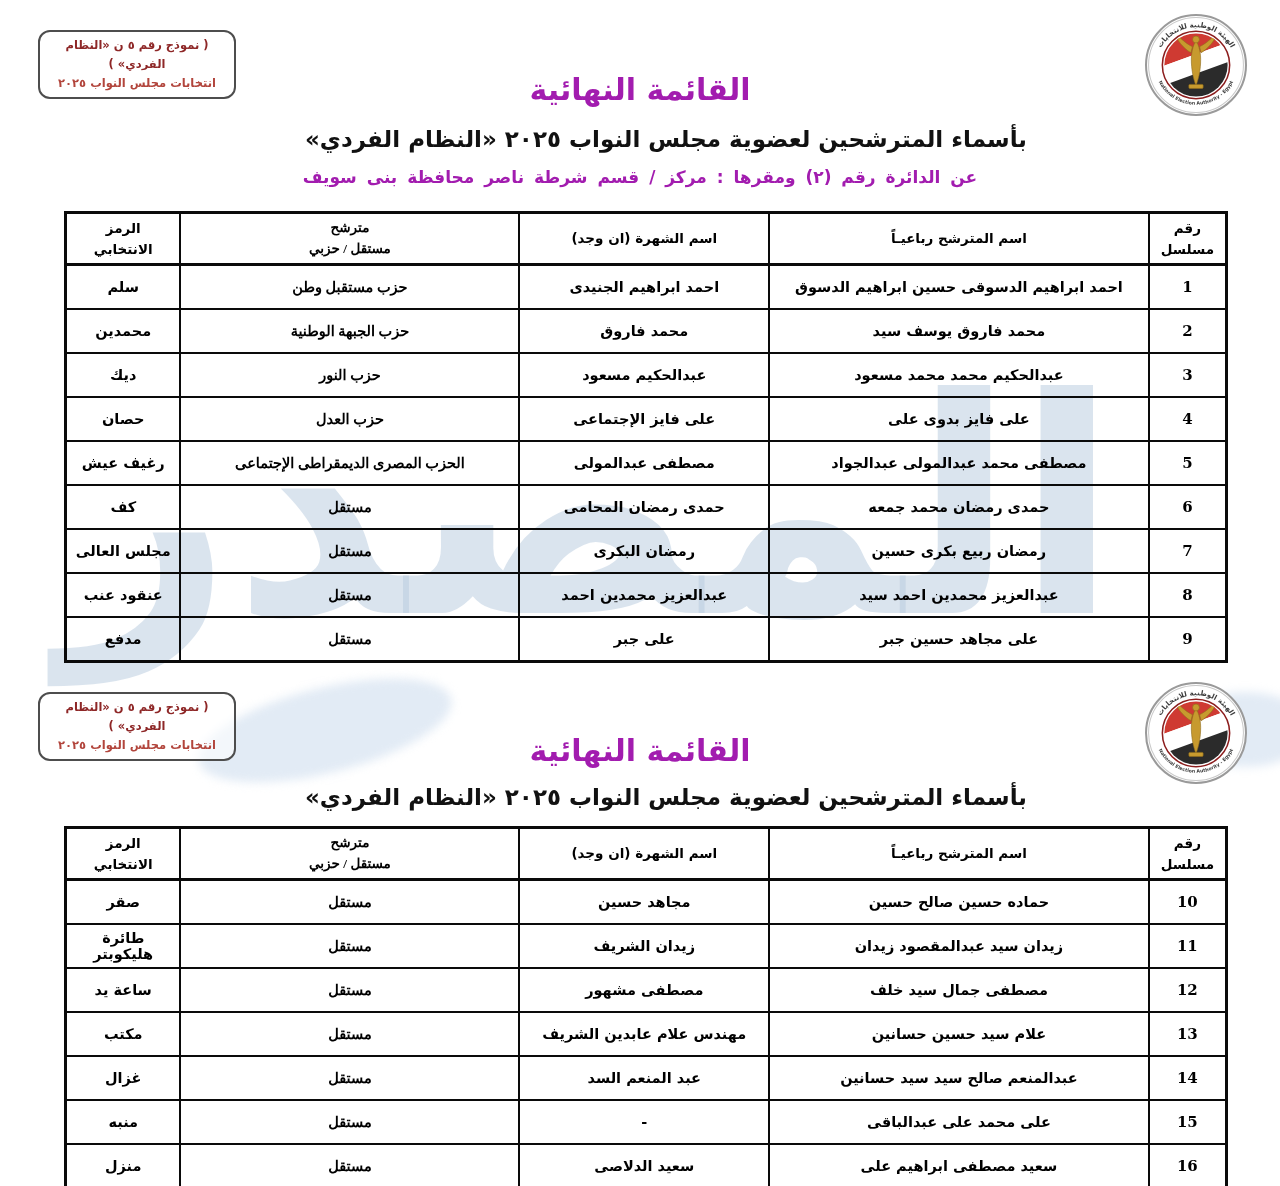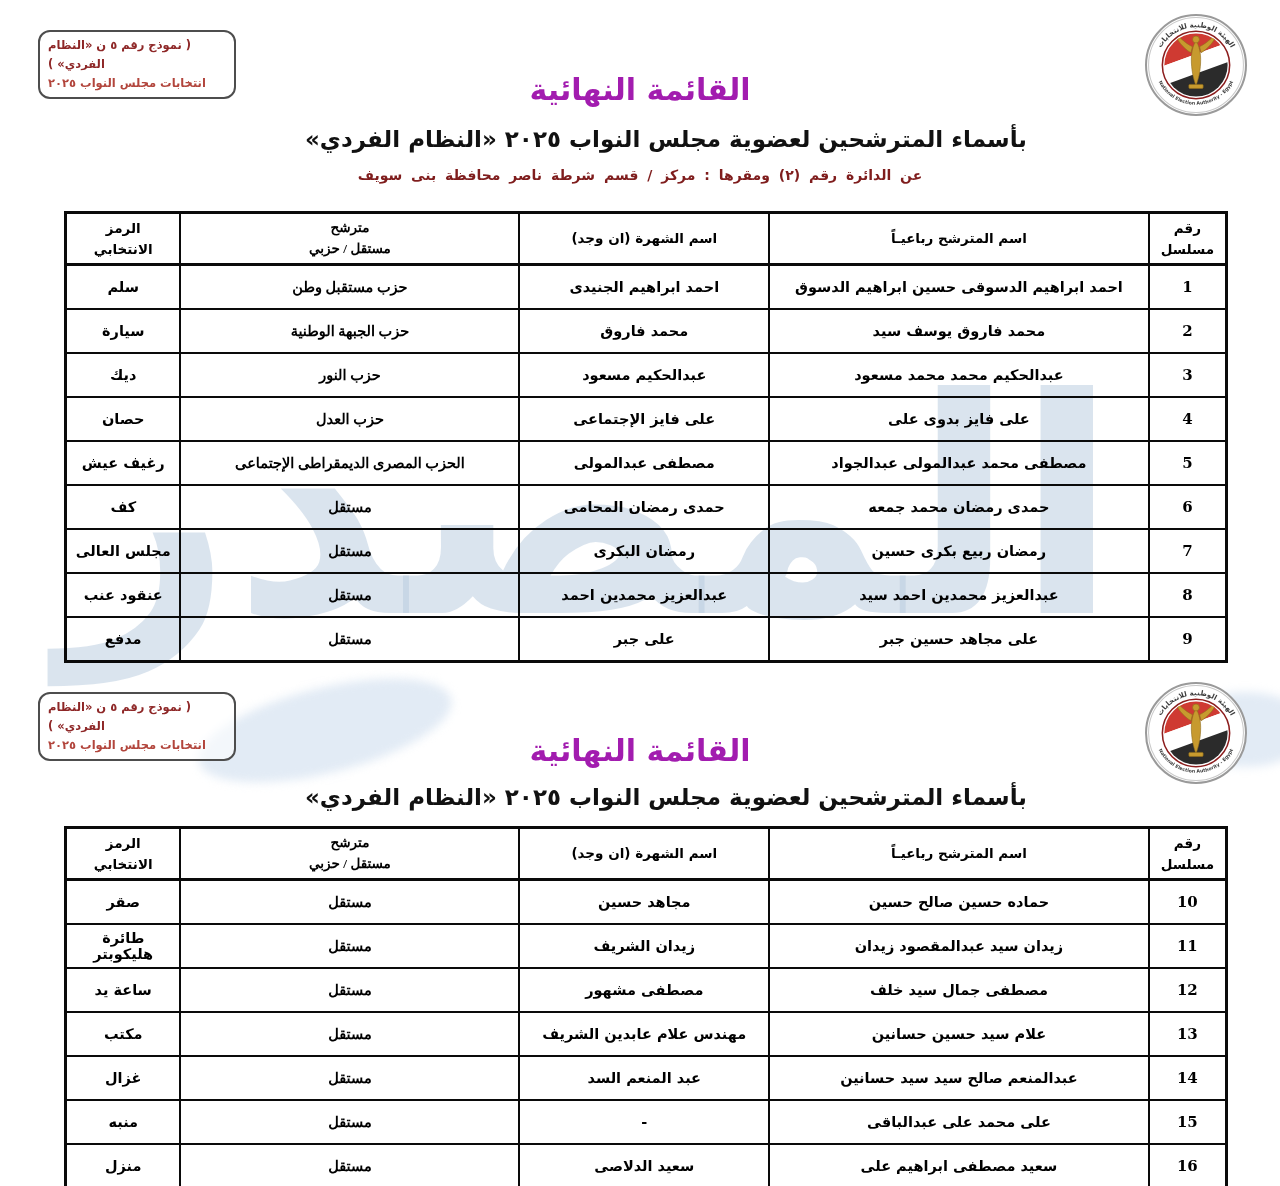--- a/index.html
+++ b/index.html
@@ -13,37 +13,37 @@
   .wm-url{position:absolute;top:855px;left:366px;z-index:3;font-size:60px;font-weight:bold;
           letter-spacing:1px;color:rgba(68,112,172,0.75);text-shadow:0 0 3px rgba(255,255,255,0.7);
           pointer-events:none;}
   .wm-swoosh{position:absolute;background:rgba(190,210,232,0.45);border-radius:50%;
              filter:blur(5px);z-index:1;pointer-events:none;}
   .wm-s1{left:195px;top:688px;width:260px;height:85px;transform:rotate(-14deg);}
   .wm-s2{left:1180px;top:692px;width:130px;height:75px;}
 
   
   .stamp{position:absolute;left:38px;width:178px;border:2px solid #4d4d4d;border-radius:12px;
-         padding:4px 8px;text-align:left;font-weight:bold;font-size:11.5px;line-height:1.65;
+         padding:4px 8px;text-align:center;font-weight:bold;font-size:11.5px;line-height:1.65;
          direction:rtl;background:rgba(255,255,255,0.6);z-index:4;}
   .stamp .l1{color:#8e2727;}
   .stamp .l2{color:#b2453c;}
   .stamp1{top:30px;}
   .stamp2{top:692px;}
 
   
   .logo{position:absolute;width:102px;height:102px;z-index:4;}
   .logo1{left:1145px;top:14px;}
   .logo2{left:1145px;top:682px;}
 
   
   .heading{position:absolute;left:0;width:100%;text-align:center;font-weight:bold;direction:rtl;z-index:2;}
   .main-title{font-size:30px;color:#a21caf;}
   .sub-title{font-size:23px;color:#111;padding-left:26px;}
-  .district-line{font-size:14px;color:#7f1d1d;word-spacing:4px;}
+  .district-line{font-size:17px;color:#a21caf;word-spacing:4px;}
   .t1-title{top:72px;}
   .t1-sub{top:126px;}
   .t1-district{top:167px;}
   .t2-title{top:733px;}
   .t2-sub{top:784px;}
 
   
   .cand-table{position:absolute;left:64px;width:1164px;border-collapse:collapse;direction:rtl;
               table-layout:fixed;z-index:2;background:transparent;}
   .table1{top:211px;}
@@ -140,21 +140,21 @@
           <td class="col-name">احمد ابراهيم الدسوقى حسين ابراهيم الدسوق</td>
           <td class="col-fame">احمد ابراهيم الجنيدى</td>
           <td class="col-party">حزب مستقبل وطن</td>
           <td class="col-symbol">سلم</td>
         </tr>
         <tr>
           <td class="col-serial">2</td>
           <td class="col-name">محمد فاروق يوسف سيد</td>
           <td class="col-fame">محمد فاروق</td>
           <td class="col-party">حزب الجبهة الوطنية</td>
-          <td class="col-symbol">سيارة</td>
+          <td class="col-symbol">محمدين</td>
         </tr>
         <tr>
           <td class="col-serial">3</td>
           <td class="col-name">عبدالحكيم محمد محمد مسعود</td>
           <td class="col-fame">عبدالحكيم مسعود</td>
           <td class="col-party">حزب النور</td>
           <td class="col-symbol">ديك</td>
         </tr>
         <tr>
           <td class="col-serial">4</td>

